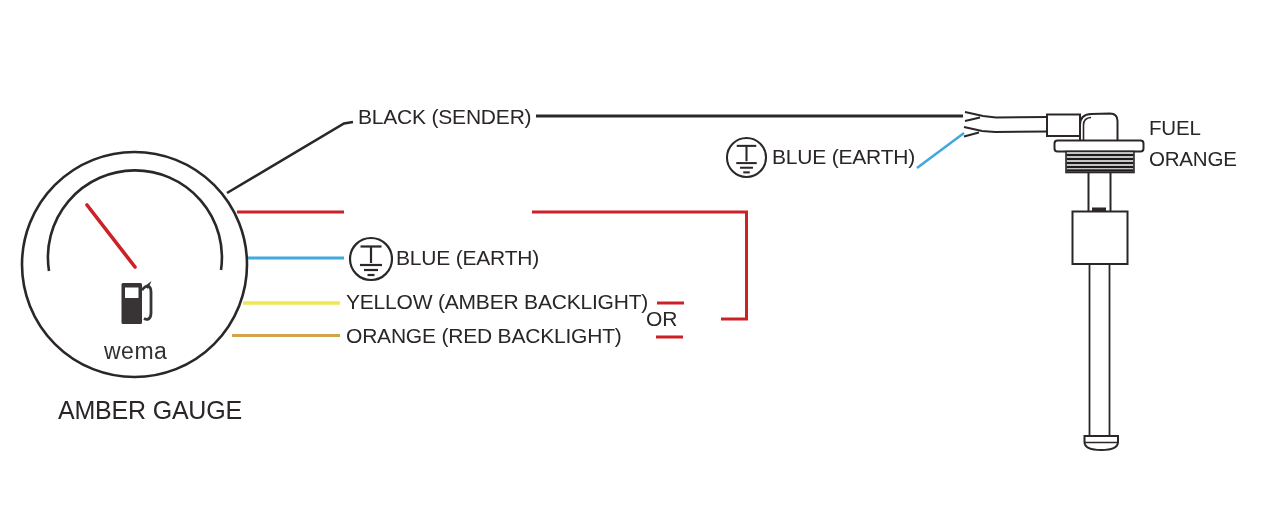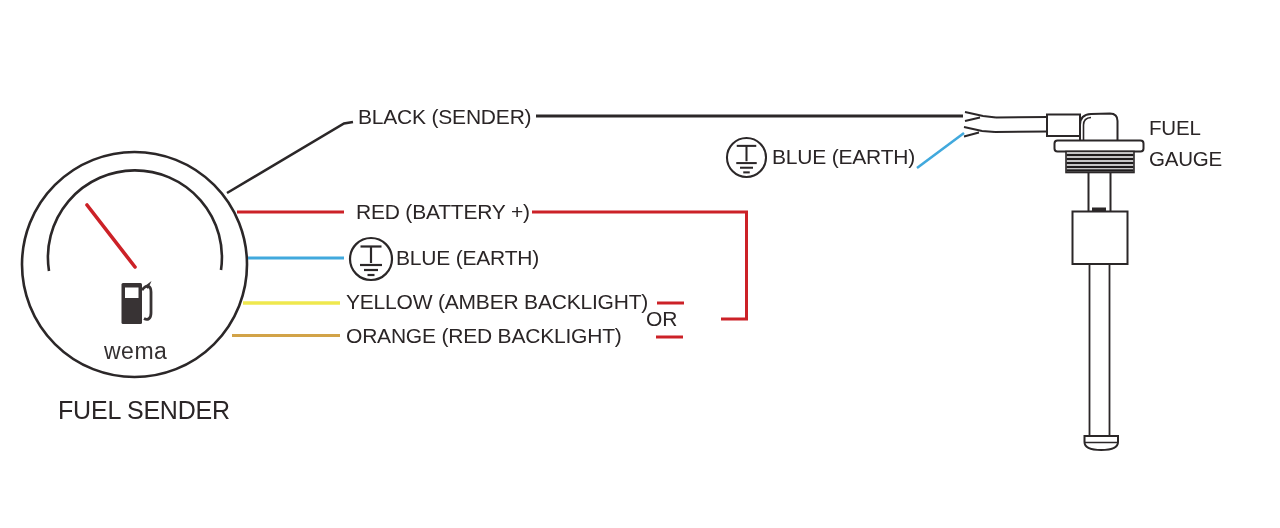--- a/index.html
+++ b/index.html
@@ -128,34 +128,33 @@
       <line x1="1089.5" y1="264" x2="1089.5" y2="436" stroke-width="1.8"></line>
       <line x1="1109.5" y1="264" x2="1109.5" y2="436" stroke-width="1.8"></line>
 
       <path d="M1084.5,436 L1118,436 L1118,442 Q1118,450 1101.2,450 Q1084.5,450 1084.5,442 Z" fill="#ffffff" stroke-width="2"></path>
       <line x1="1085" y1="442.5" x2="1117.5" y2="442.5" stroke-width="1.6"></line>
     </g>
   </svg>
 
   <div class="lbl" style="left:358px;top:106px;">BLACK (SENDER)</div>
 
-  <div class="lbl" style="left:356px;top:201px;">RED (BATTERY +)</div>
 
   <div class="lbl" style="left:396px;top:247px;">BLUE (EARTH)</div>
 
   <div class="lbl" style="left:346px;top:325px;">ORANGE (RED BACKLIGHT)</div>
 
   <div class="lbl" style="left:346px;top:291px;">YELLOW (AMBER BACKLIGHT)</div>
 
   <div class="lbl" style="left:646px;top:308px;">OR</div>
 
   <div class="lbl" style="left:772px;top:146px;">BLUE (EARTH)</div>
 
   <div class="lbl-brand" style="left:104px;top:338px;">wema</div>
 
-  <div class="lbl-big" style="left:58px;top:396px;">FUEL SENDER</div>
+  <div class="lbl-big" style="left:58px;top:396px;">AMBER GAUGE</div>
 
   <div id="fuel-sender-label">
     <div>FUEL</div>
-    <div>GAUGE</div>
+    <div>ORANGE</div>
   </div>
 
 </div>
 
 </body></html>

